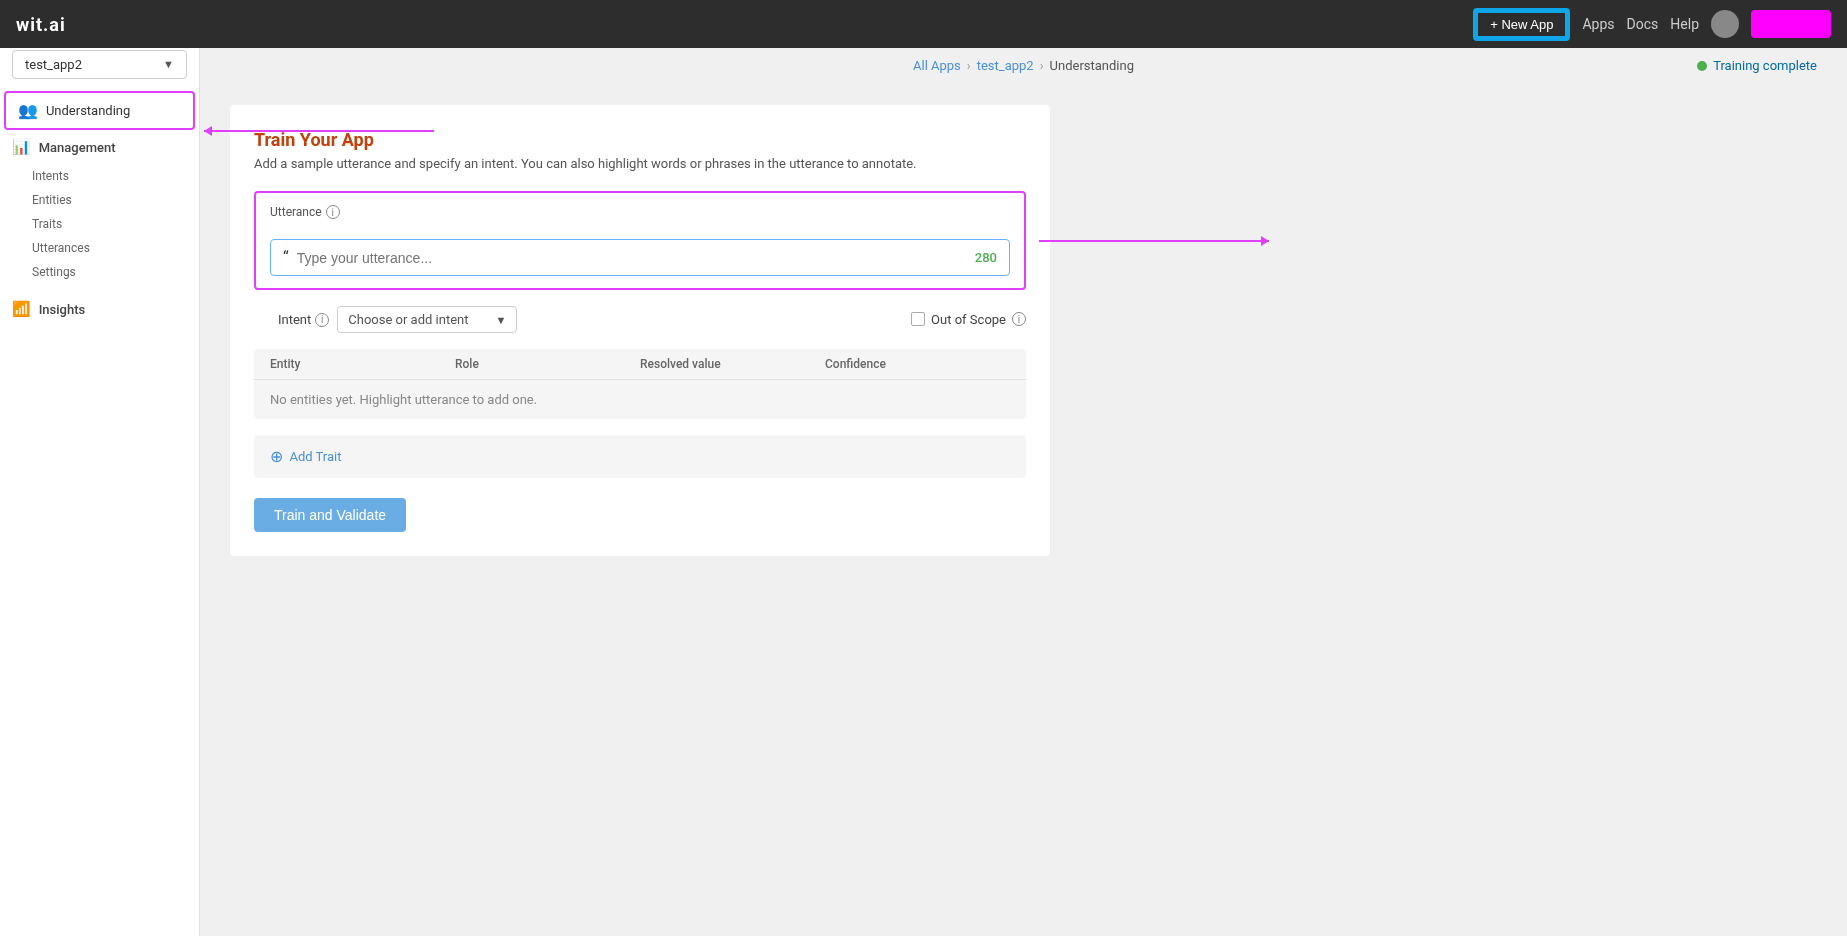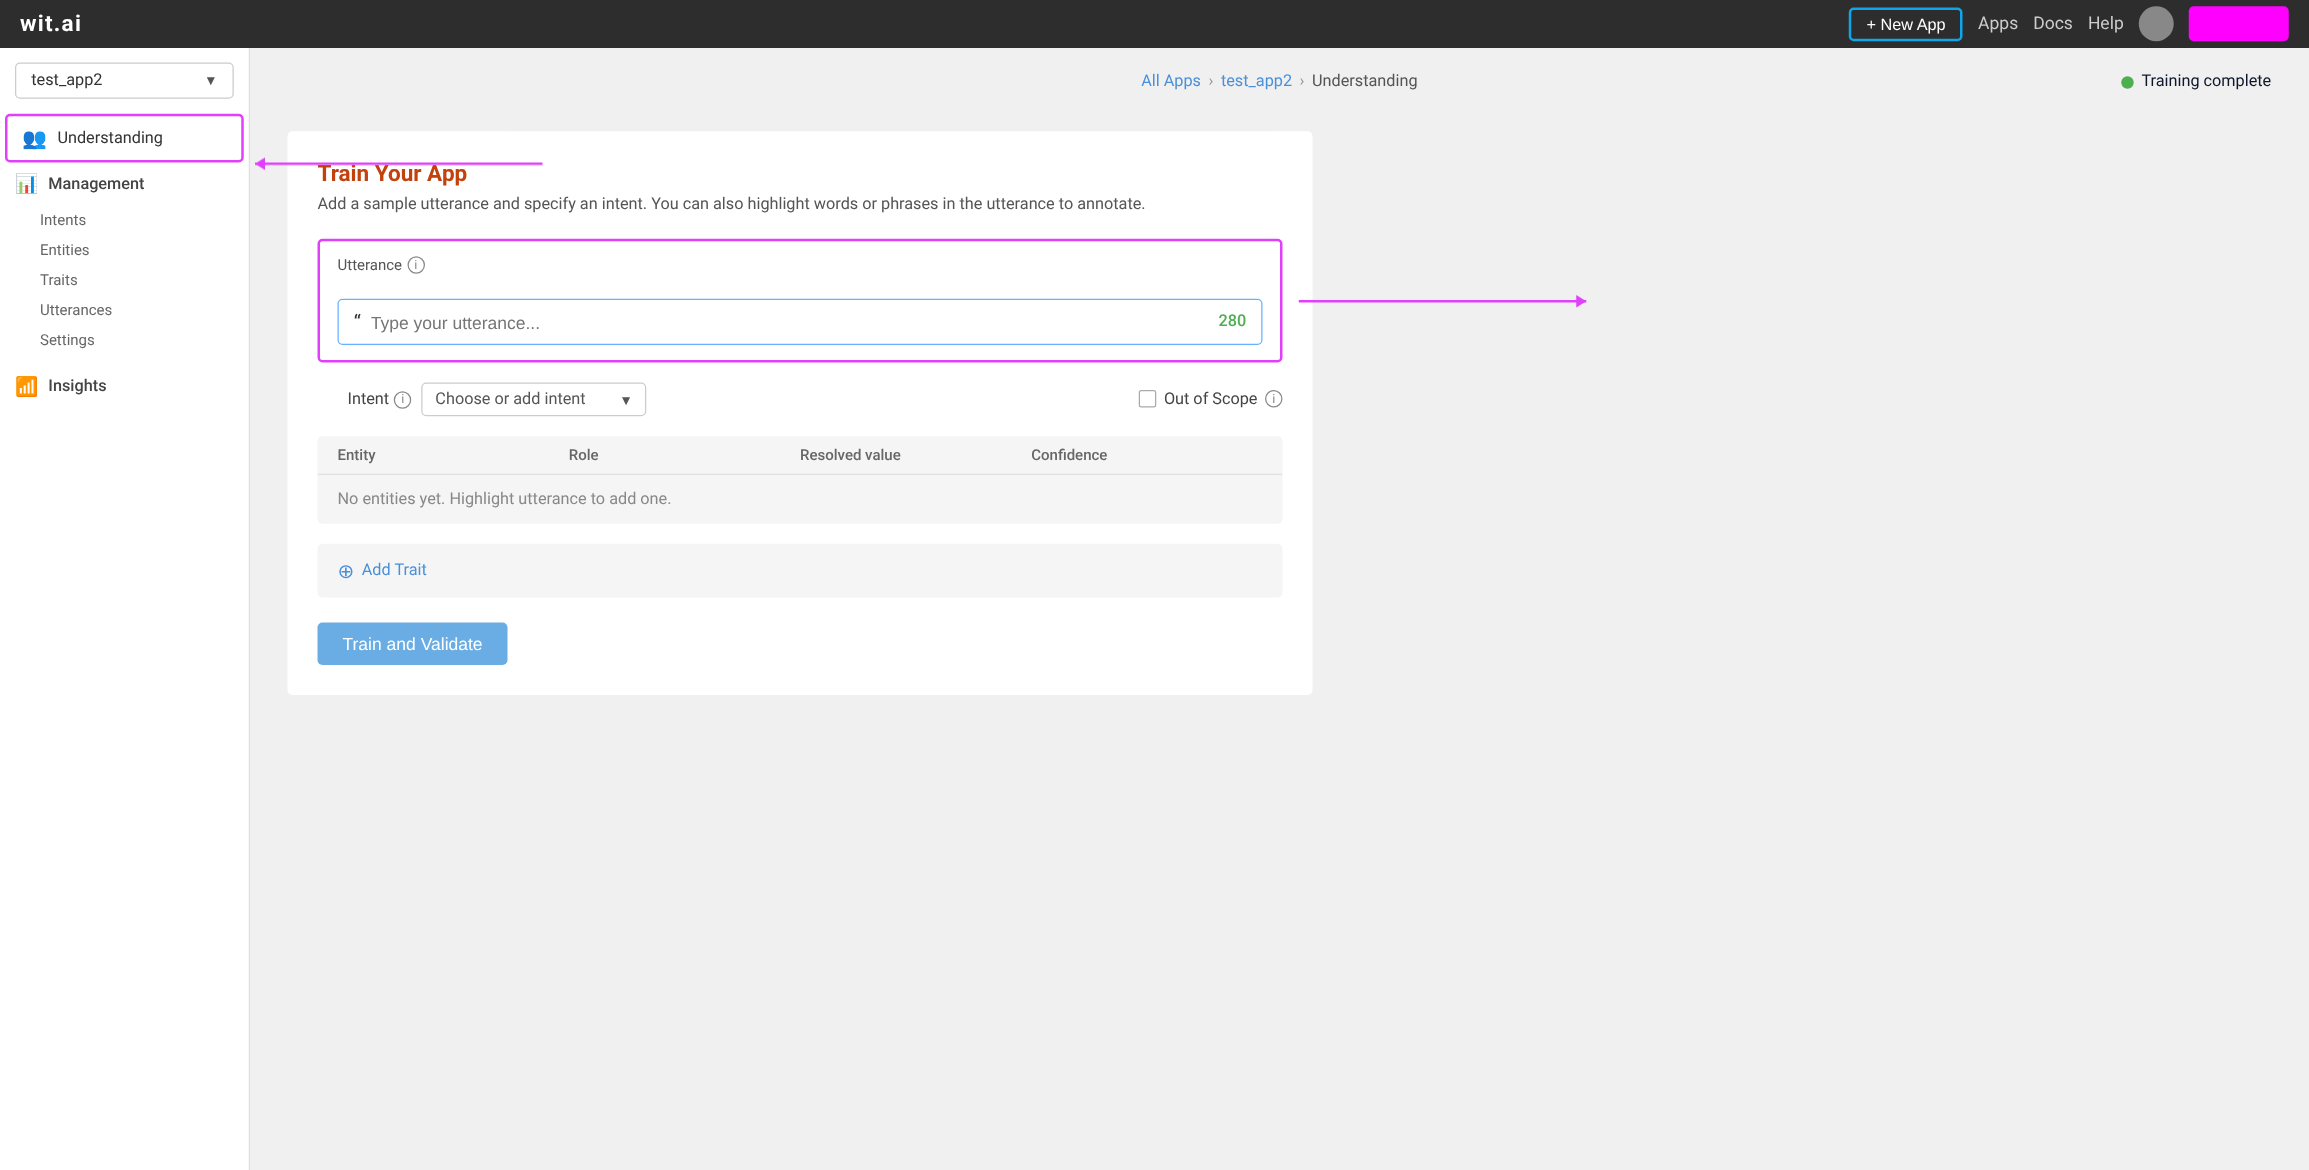--- a/index.html
+++ b/index.html
@@ -1,21 +1,21 @@
 <!DOCTYPE html>
 <html><head>
   <meta charset="utf-8">
   <style>
     * { box-sizing: border-box; margin: 0; padding: 0; }
     body { font-family: -apple-system, BlinkMacSystemFont, 'Segoe UI', Roboto, sans-serif; font-size: 14px; background: #f0f0f0; color: #333; }
 
     
     .navbar {
       background: #2d2d2d;
-      height: 38px;
+      height: 48px;
       display: flex;
       align-items: center;
       padding: 0 16px;
       justify-content: space-between;
       position: fixed;
       top: 0; left: 0; right: 0;
       z-index: 100;
     }
     .navbar-logo {
       color: #fff;
@@ -23,21 +23,21 @@
       font-weight: bold;
       letter-spacing: 1px;
     }
     .navbar-right {
       display: flex;
       align-items: center;
       gap: 12px;
     }
     .btn-new-app {
       background: transparent;
-      border: 2px solid #0ea5e9;
+      border: 5px solid #0ea5e9;
       color: #fff;
       padding: 4px 12px;
       border-radius: 4px;
       cursor: pointer;
       font-size: 13px;
       display: flex;
       align-items: center;
       gap: 4px;
     }
     .nav-link {
@@ -141,21 +141,21 @@
 
     
     .training-status {
       display: flex;
       align-items: center;
       gap: 6px;
       position: absolute;
       top: 20px;
       right: 30px;
       font-size: 13px;
-      color: #0f172a;
+      color: #0369a1;
     }
     .status-dot {
       width: 10px;
       height: 10px;
       border-radius: 50%;
       background: #4caf50;
     }
 
     
     .card {

